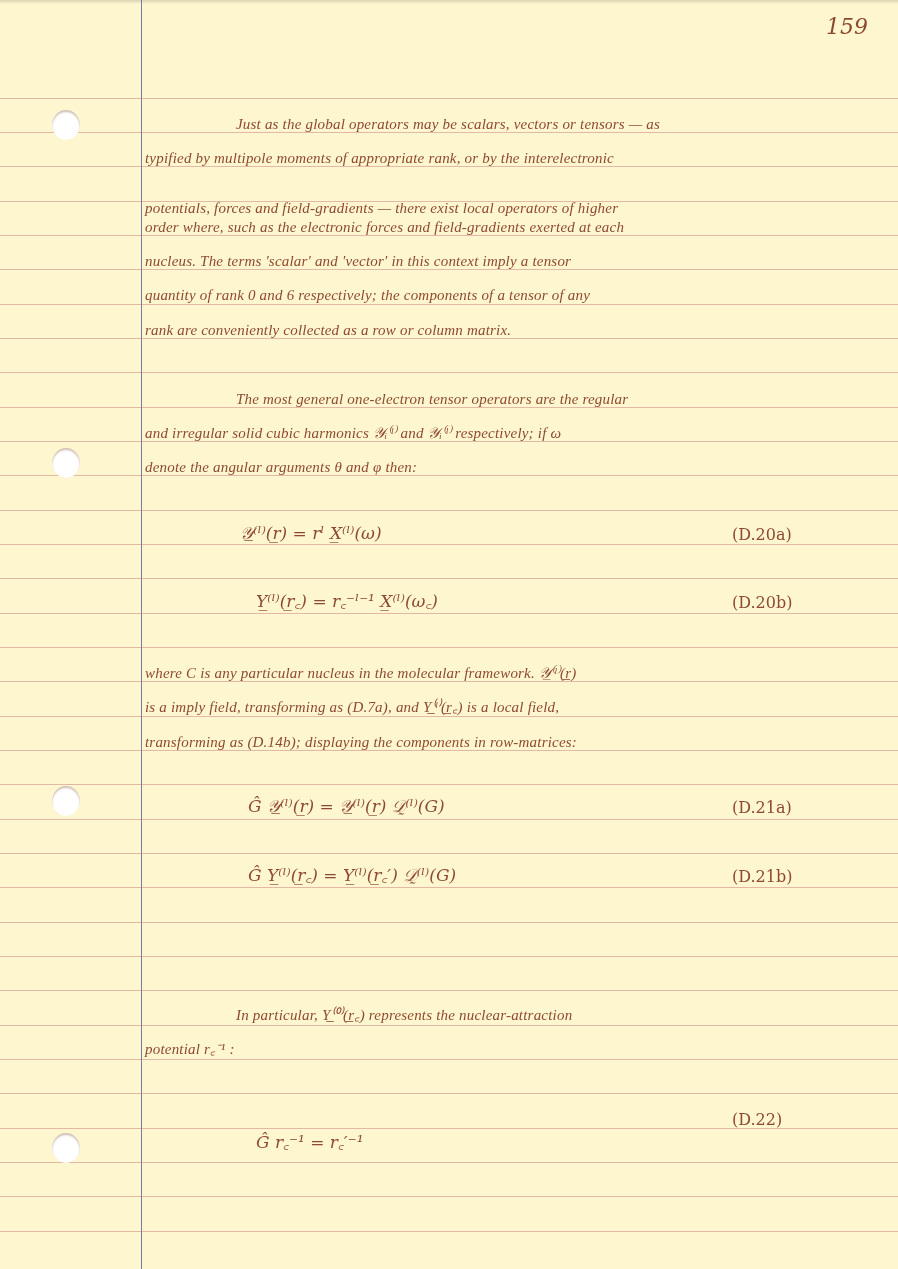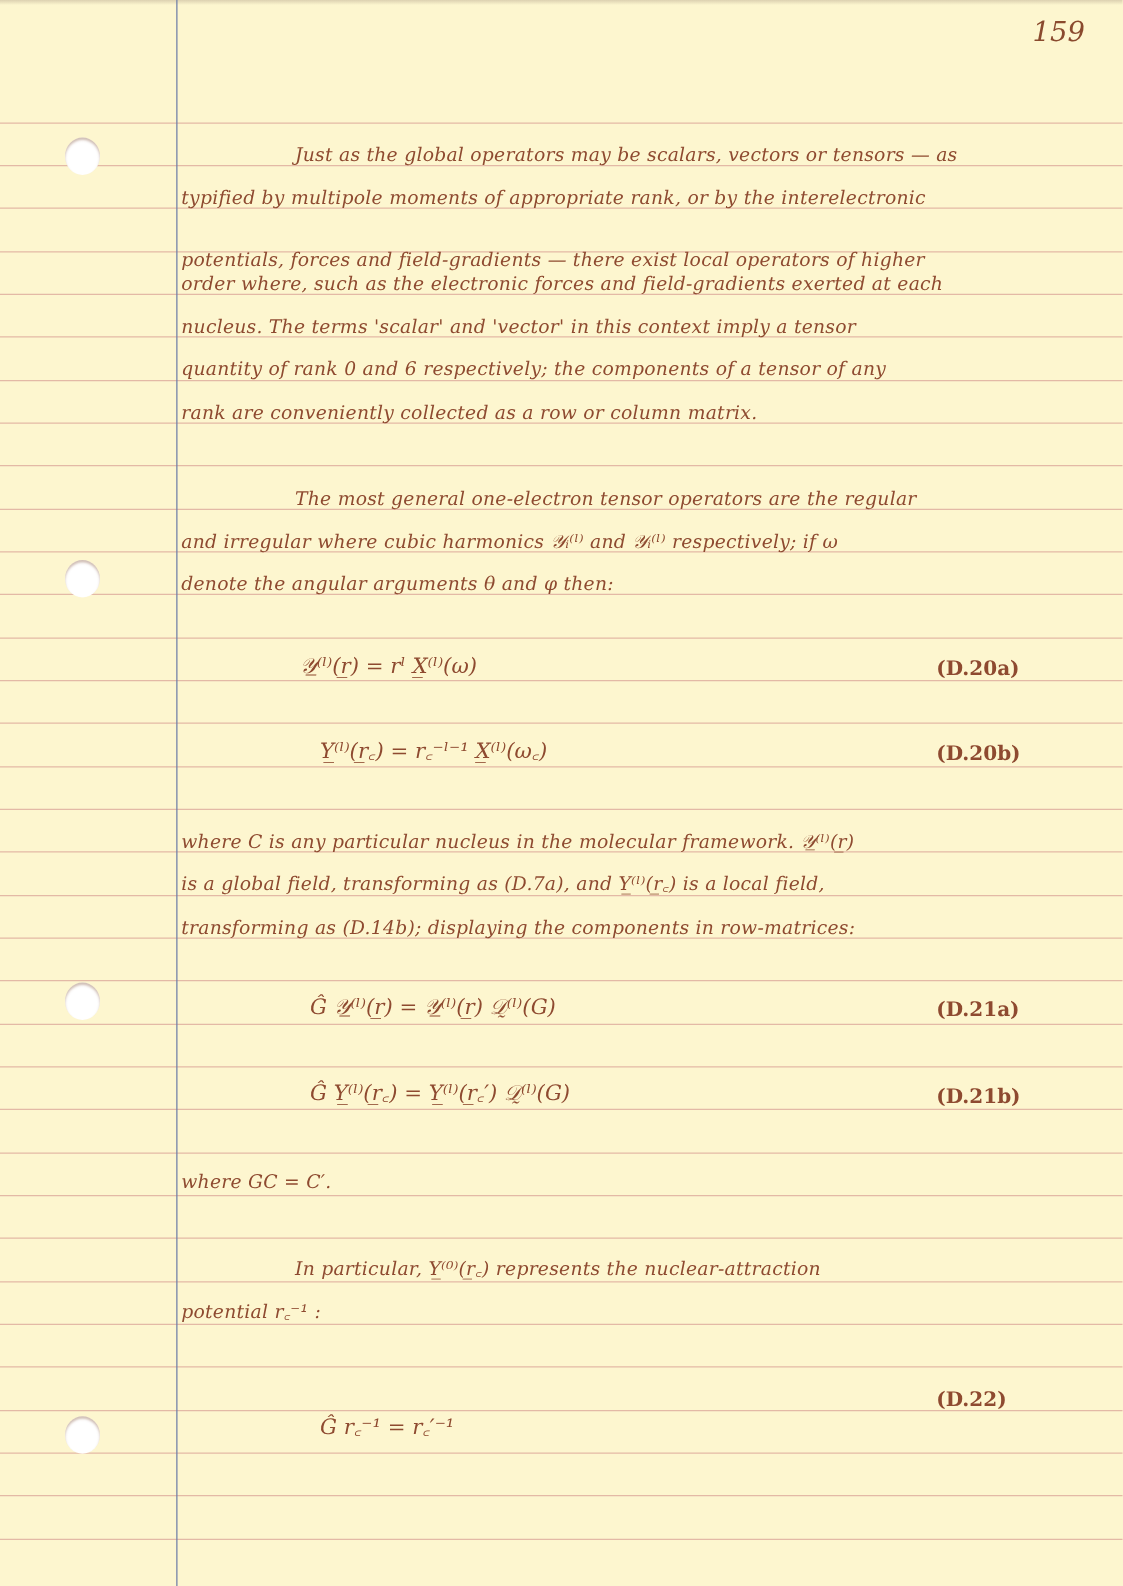--- a/index.html
+++ b/index.html
@@ -30,29 +30,30 @@
     }
     .pagenum {
       position: absolute; left: 826px; top: 14px;
       font-size: 22px; font-style: italic; color: #8a4a2e;
     }
     .line {
       position: absolute; left: 145px; width: 740px;
       font-style: italic; font-size: 15px; line-height: 20px;
       white-space: nowrap; color: #8e4a30;
       letter-spacing: 0.2px;
+      font-family: Liberation Serif, serif;
     }
     .indent { left: 236px; }
     .eq {
       position: absolute; font-style: italic; font-size: 17px; line-height: 22px;
       white-space: nowrap; color: #8e4a30;
     }
     .eqnum {
-      position: absolute; left: 749px; font-size: 16px; line-height: 22px;
-      white-space: nowrap; color: #8e4a30; font-weight: bold;
+      position: absolute; left: 732px; font-size: 16px; line-height: 22px;
+      white-space: nowrap; color: #8e4a30;
     }
   </style>
 </head>
 <body>
 
 <div class="page">
 
   <div>
     <div class="rule" style="top:98px"></div>
     <div class="rule" style="top:132px"></div>
@@ -104,45 +105,44 @@
     <div class="line" style="top:148px">typified by multipole moments of appropriate rank, or by the interelectronic</div>
     <div class="line" style="top:198px">potentials, forces and field-gradients — there exist local operators of higher</div>
     <div class="line" style="top:217px">order where, such as the electronic forces and field-gradients exerted at each</div>
     <div class="line" style="top:251px">nucleus. The terms 'scalar' and 'vector' in this context imply a tensor</div>
     <div class="line" style="top:285px">quantity of rank 0 and 6 respectively; the components of a tensor of any</div>
     <div class="line" style="top:320px">rank are conveniently collected as a row or column matrix.</div>
   </div>
 
   <div>
     <div class="line indent" style="top:389px; width:640px">The most general one-electron tensor operators are the regular</div>
-    <div class="line" style="top:423px">and irregular where cubic harmonics 𝒴ᵢ⁽ˡ⁾ and 𝒴ᵢ⁽ˡ⁾ respectively; if ω</div>
+    <div class="line" style="top:423px">and irregular solid cubic harmonics 𝒴ᵢ⁽ˡ⁾ and 𝒴ᵢ⁽ˡ⁾ respectively; if ω</div>
     <div class="line" style="top:457px">denote the angular arguments θ and φ then:</div>
   </div>
 
   <div>
     <div class="eq" style="left:240px; top:522px">𝒴̲⁽ˡ⁾(r̲) = rˡ X̲⁽ˡ⁾(ω)</div>
     <div class="eqnum" style="top:524px">(D.20a)</div>
     <div class="eq" style="left:256px; top:590px">Υ̲⁽ˡ⁾(r̲꜀) = r꜀⁻ˡ⁻¹ X̲⁽ˡ⁾(ω꜀)</div>
     <div class="eqnum" style="top:592px">(D.20b)</div>
   </div>
 
   <div>
     <div class="line" style="top:663px">where C is any particular nucleus in the molecular framework. 𝒴̲⁽ˡ⁾(r̲)</div>
-    <div class="line" style="top:697px">is a global field, transforming as (D.7a), and Υ̲⁽ˡ⁾(r̲꜀) is a local field,</div>
+    <div class="line" style="top:697px">is a imply field, transforming as (D.7a), and Υ̲⁽ˡ⁾(r̲꜀) is a local field,</div>
     <div class="line" style="top:732px">transforming as (D.14b); displaying the components in row-matrices:</div>
   </div>
 
   <div>
     <div class="eq" style="left:248px; top:795px">Ĝ 𝒴̲⁽ˡ⁾(r̲) = 𝒴̲⁽ˡ⁾(r̲) 𝒟̰⁽ˡ⁾(G)</div>
     <div class="eqnum" style="top:797px">(D.21a)</div>
     <div class="eq" style="left:248px; top:864px">Ĝ Υ̲⁽ˡ⁾(r̲꜀) = Υ̲⁽ˡ⁾(r̲꜀′) 𝒟̰⁽ˡ⁾(G)</div>
     <div class="eqnum" style="top:866px">(D.21b)</div>
   </div>
 
-  <div class="line" style="top:935px">where GC = C′.</div>
 
   <div>
     <div class="line indent" style="top:1005px; width:640px">In particular, Υ̲⁽⁰⁾(r̲꜀) represents the nuclear-attraction</div>
     <div class="line" style="top:1039px">potential r꜀⁻¹ :</div>
   </div>
 
   <div>
     <div class="eq" style="left:256px; top:1131px">Ĝ r꜀⁻¹ = r꜀′⁻¹</div>
     <div class="eqnum" style="top:1109px">(D.22)</div>
   </div>

